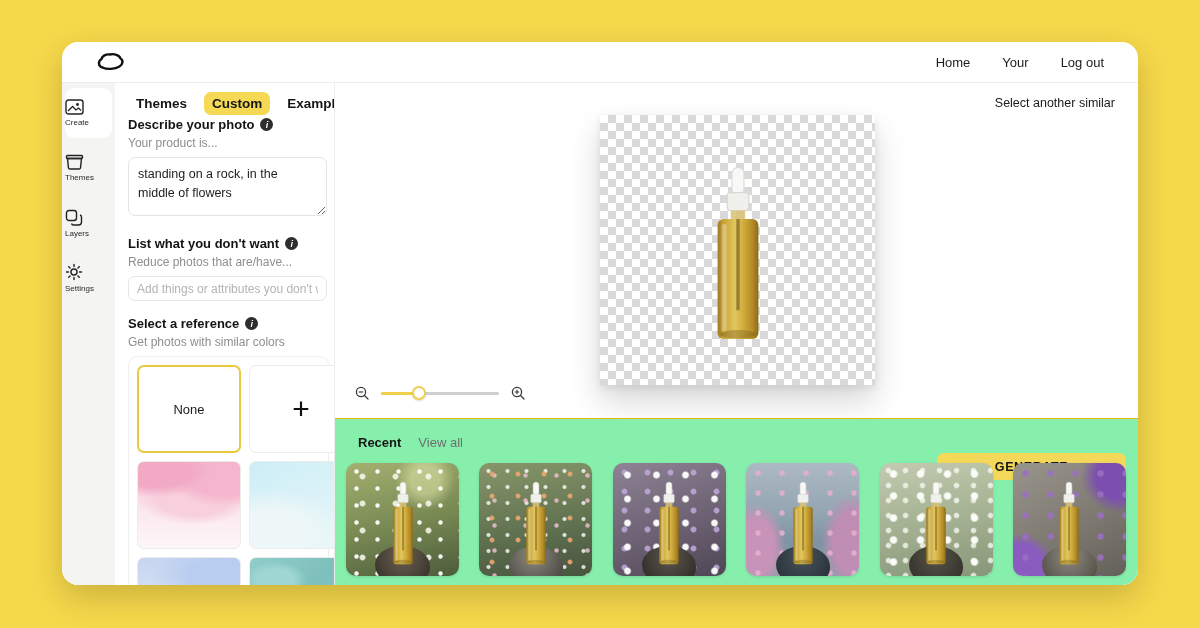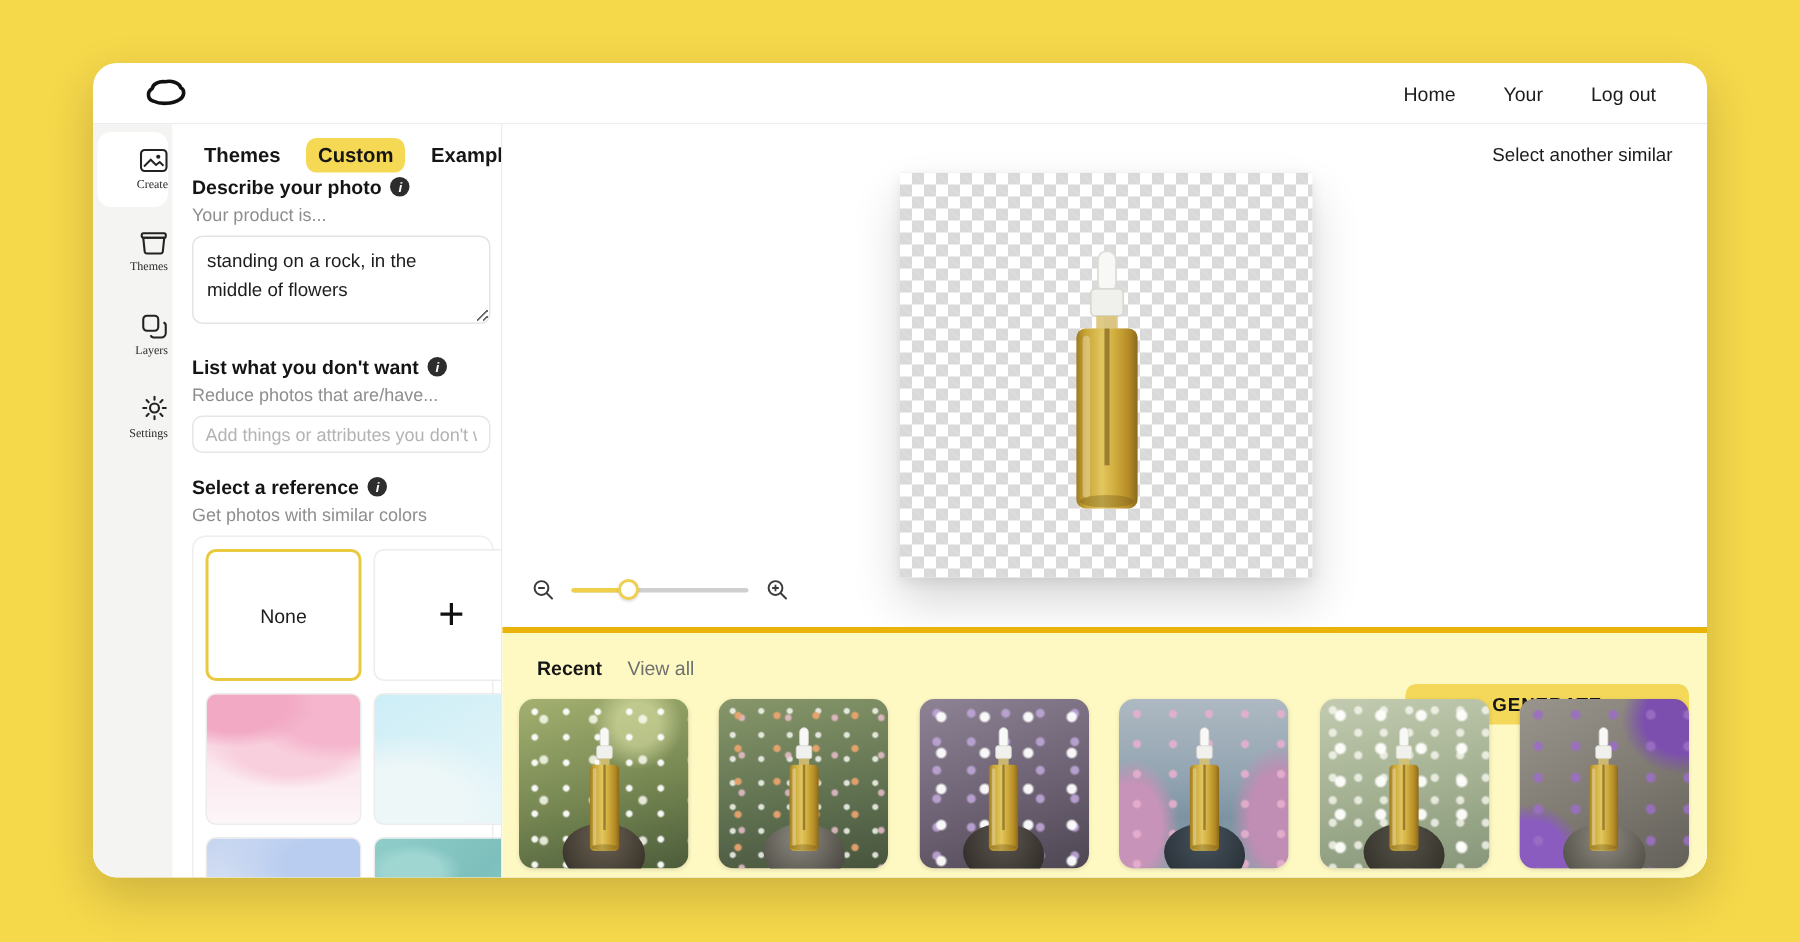--- a/index.html
+++ b/index.html
@@ -19,22 +19,22 @@
   .logo { display:flex; align-items:center; }
   .topnav { margin-left:auto; display:flex; gap:32px; }
   .topnav a { font-size:13px; color:#1c1c1c; text-decoration:none; cursor:pointer; }
 
   
   .content { flex:1; display:flex; min-height:0; }
 
   
   .rail { width:53px; flex:0 0 53px; background:#f4f4f3; padding:5px 3px; }
   .rail-item { width:47px; height:50px; margin-bottom:5px; border-radius:9px;
-    display:flex; flex-direction:column; align-items:flex-end; justify-content:center;
-    gap:3px; cursor:pointer;font-family:Liberation Serif, serif; }
+    display:flex; flex-direction:column; align-items:flex-start; justify-content:center;
+    gap:3px; cursor:pointer; }
   .rail-item.active { background:#fff; }
   .rail-item .lbl { font-size:8px; color:#2a2a2a; }
   .rail-item svg { display:block; }
 
   
   .panel { width:220px; flex:0 0 220px; background:#fff; border-right:1px solid #ececec;
     padding:9px 10px 0 13px; overflow:hidden; }
   .tabs { display:flex; align-items:center; gap:9px; margin-bottom:2px; }
   .tab { font-size:13.5px; font-weight:bold; color:#161616; padding:4px 8px;
     border-radius:7px; cursor:pointer; white-space:nowrap; }
@@ -99,21 +99,21 @@
   .slider { position:relative; width:118px; height:14px; cursor:pointer; }
   .slider .track { position:absolute; top:6px; left:0; width:100%; height:3px;
     background:#cfcfcf; border-radius:2px; }
   .slider .fill { position:absolute; top:6px; left:0; height:3px;
     background:#F0D04A; border-radius:2px; }
   .slider .thumb { position:absolute; top:0; width:14px; height:14px; border-radius:50%;
     background:#fff; border:2px solid #EDD052; box-shadow:0 1px 2px rgba(0,0,0,.15); }
 
   
   .recent { position:absolute; left:0; right:0; bottom:0; top:335px;
-    background:#fef9c3; border-top:4px solid #eab308; }
+    background:#86efac; border-top:1px solid #eab308; }
   .recent-head { position:absolute; top:16px; left:23px; display:flex; gap:17px; align-items:baseline; }
   .recent-title { font-size:13px; font-weight:bold; color:#161616; }
   .view-all { font-size:13px; color:#6f6f6f; cursor:pointer; }
   .generate { position:absolute; top:10px; right:12px; width:189px; height:27px;
     background:#F4D85A; border:none; border-radius:7px; font-family:"Liberation Sans", sans-serif;
     font-size:12.5px; font-weight:bold; letter-spacing:.6px; color:#161616; cursor:pointer;margin-top:24px; }
   .thumbs { position:absolute; left:11px; right:12px; top:44px; display:flex;
     justify-content:space-between; }
   .thumb { width:113px; height:113px; border-radius:10px; overflow:hidden; position:relative;
     cursor:pointer; box-shadow:0 1px 3px rgba(0,0,0,.12); }

